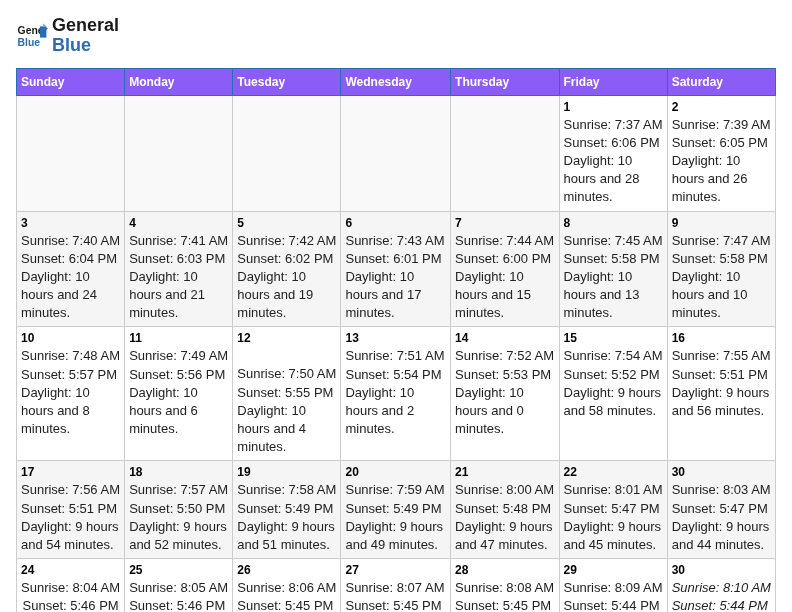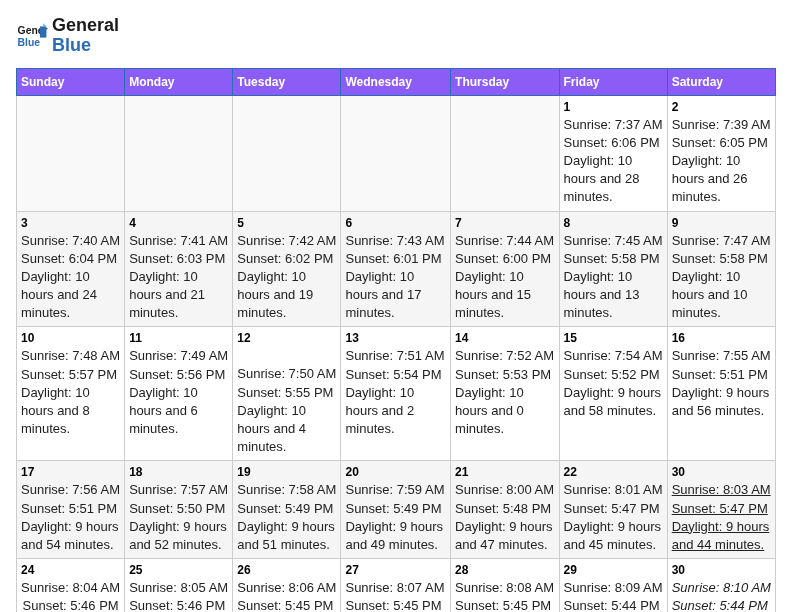--- a/index.html
+++ b/index.html
@@ -258,21 +258,21 @@
 Daylight: 9 hours and 47 minutes.</div>
         </td>
         <td>
           <div class="day-number">22</div>
           <div class="day-info" style="white-space: pre-line;">Sunrise: 8:01 AM
 Sunset: 5:47 PM
 Daylight: 9 hours and 45 minutes.</div>
         </td>
         <td>
           <div class="day-number">30</div>
-          <div class="day-info" style="white-space: pre-line; text-decoration: underline;">Sunrise: 8:03 AM
+          <div class="day-info" style="white-space: pre-line;">Sunrise: 8:03 AM
 Sunset: 5:47 PM
 Daylight: 9 hours and 44 minutes.</div>
         </td>
       </tr>
       <tr>
         <td>
           <div class="day-number">24</div>
           <div class="day-info" style="white-space: pre-line; text-align: center;">Sunrise: 8:04 AM
 Sunset: 5:46 PM
 Daylight: 9 hours and 42 minutes.</div>

